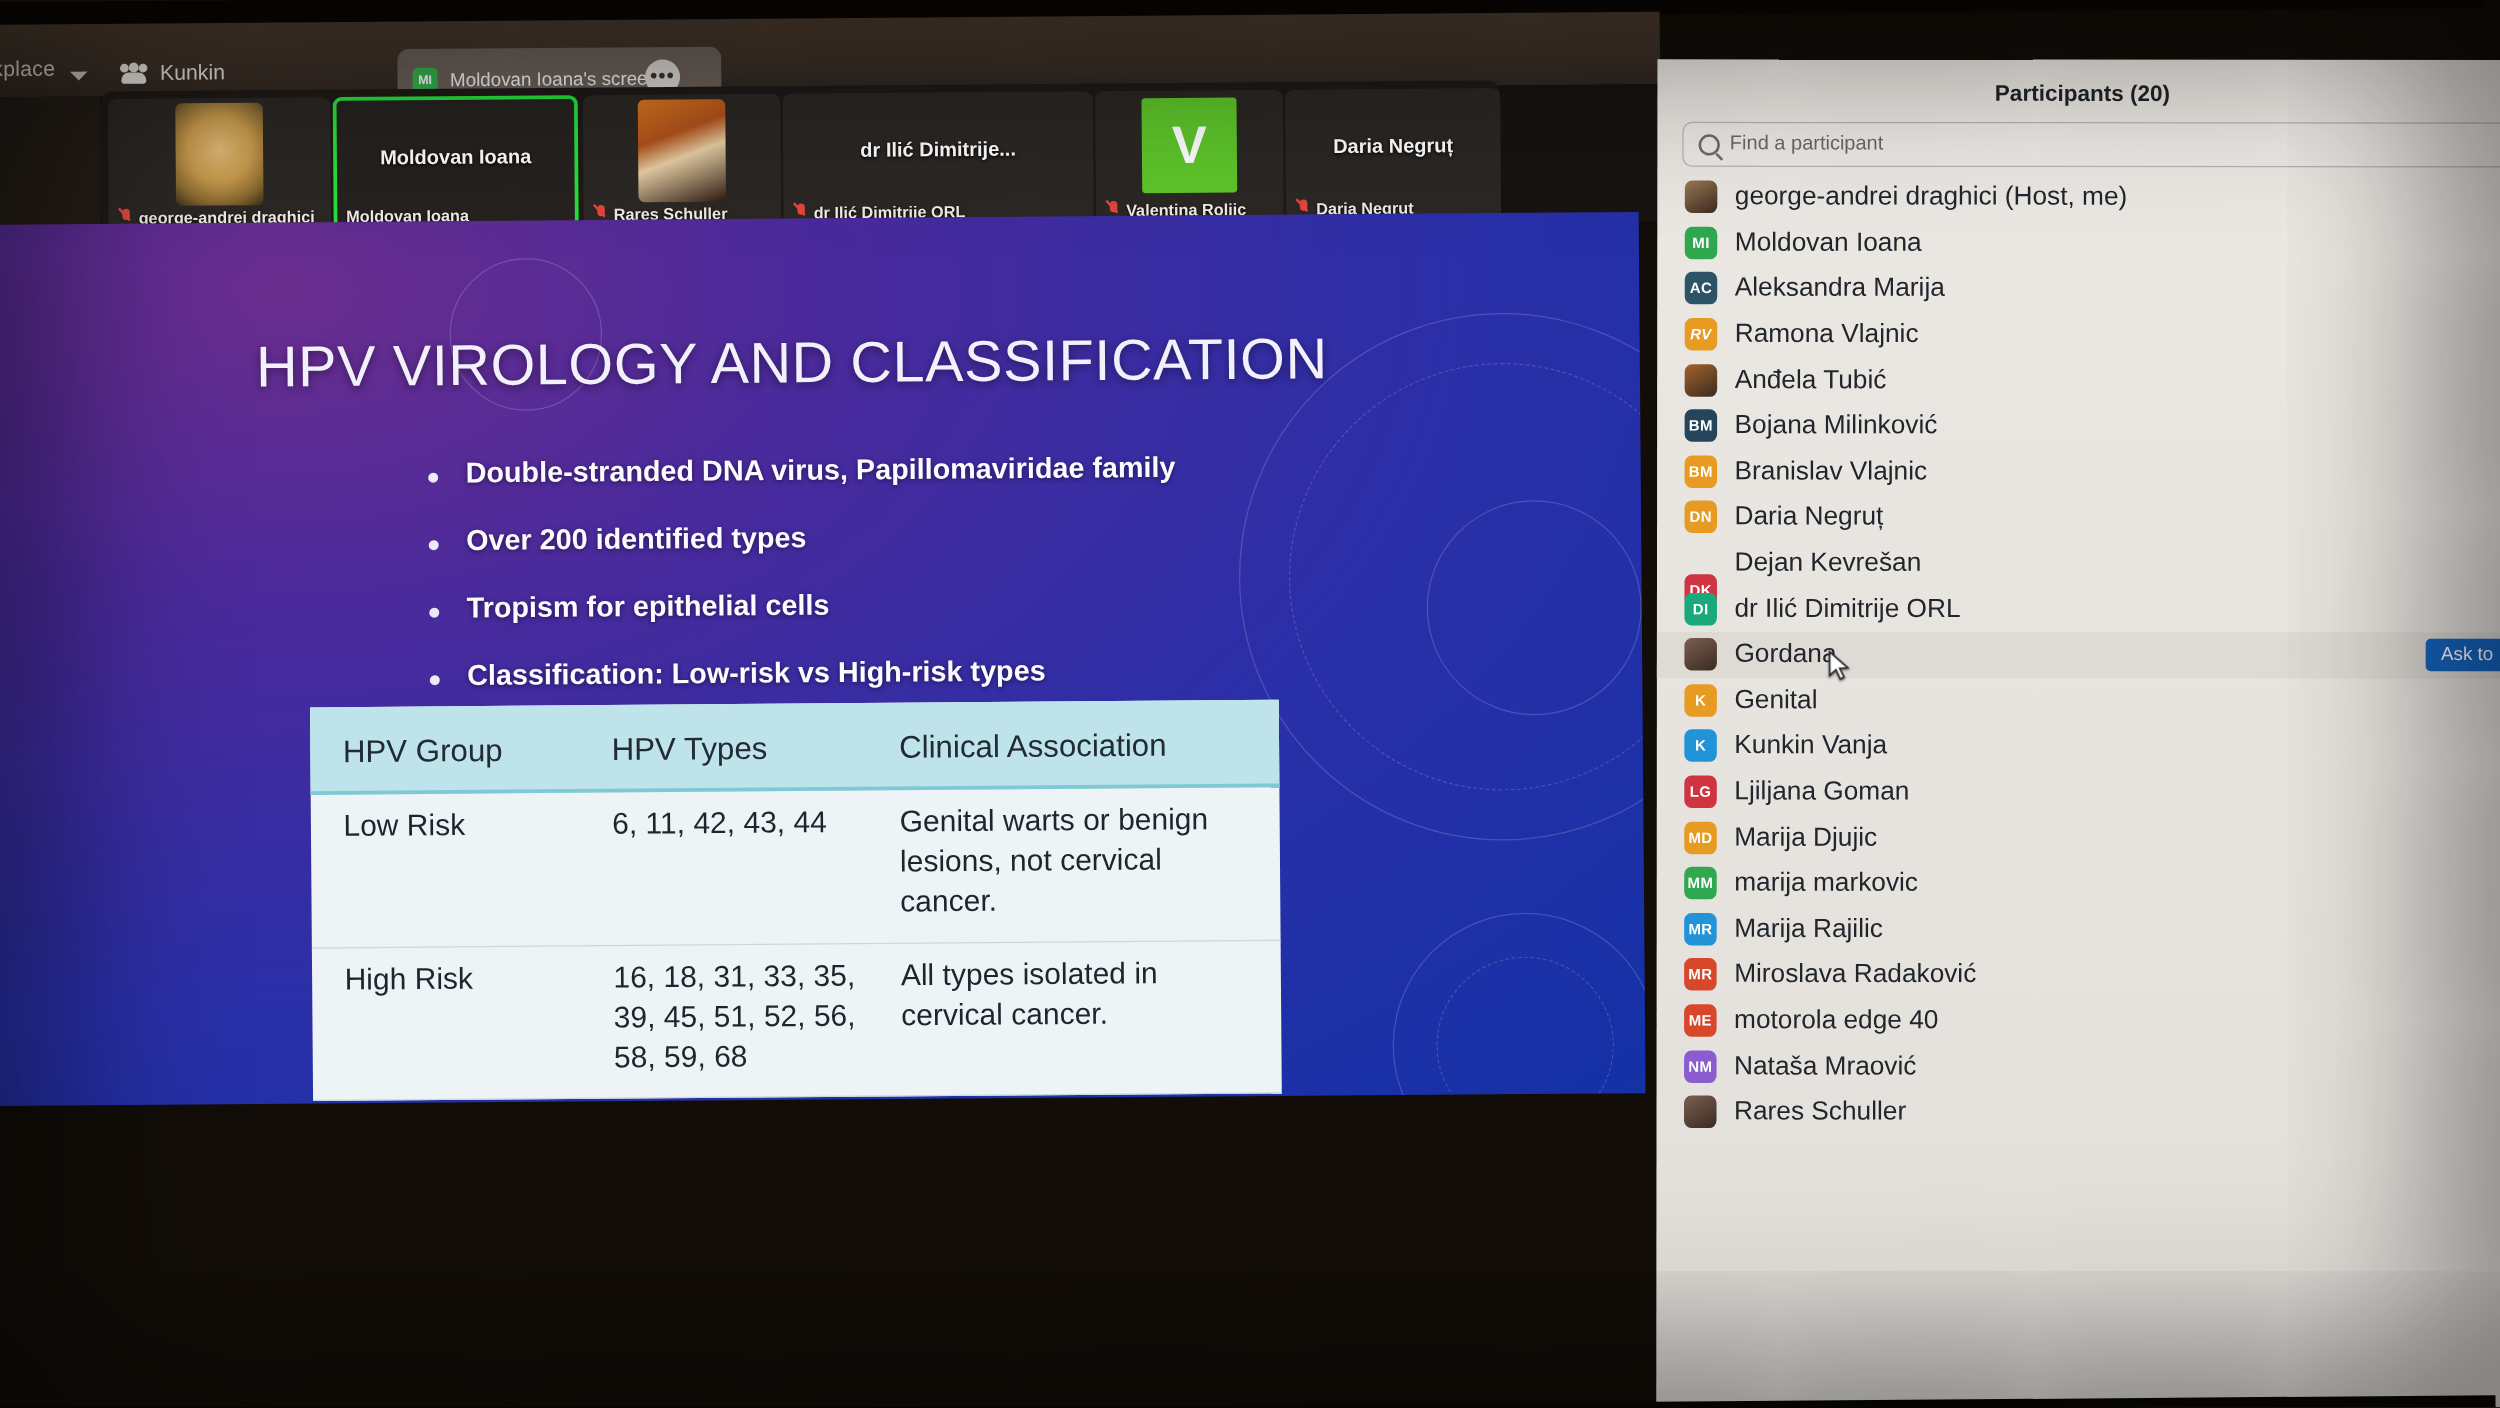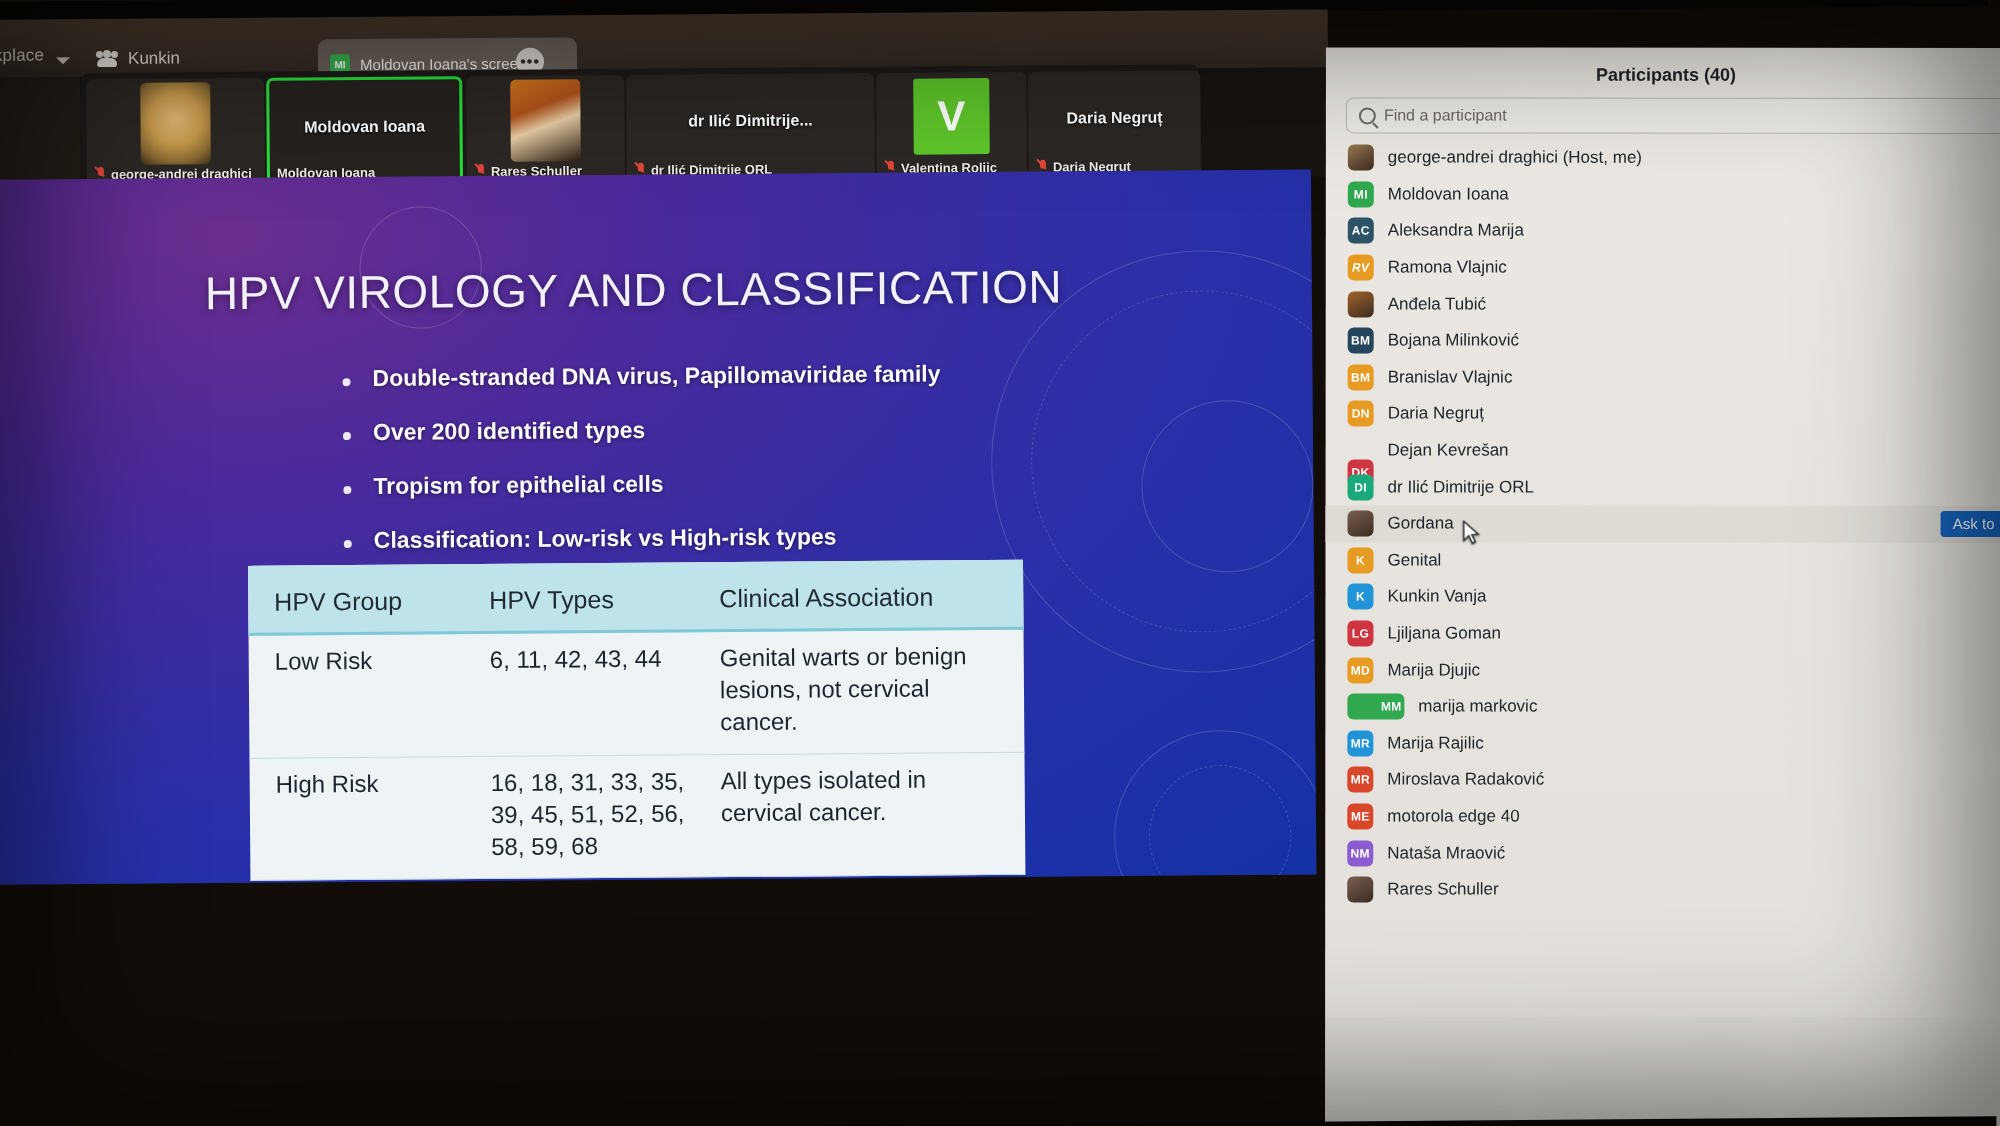--- a/index.html
+++ b/index.html
@@ -84,21 +84,21 @@
           border-radius:8px;background:#eceae6;display:flex;align-items:center;gap:8px;padding:0 12px;}
   .search .mag{width:13px;height:13px;border:2px solid #6f6a64;border-radius:50%;position:relative;flex:0 0 auto;}
   .search .mag::after{content:"";position:absolute;right:-5px;bottom:-4px;width:7px;height:2px;
                       background:#6f6a64;transform:rotate(45deg);}
   .search .ph{color:#6d6862;font-size:16px;}
   .plist{position:absolute;left:0;top:92px;right:0;bottom:0;}
   .prow{position:relative;height:36.6px;display:flex;align-items:center;padding-left:22px;gap:14px;}
   .prow.sel{background:#dedbd5;}
   .av{width:26px;height:26px;border-radius:6px;color:#fff;font-size:12px;font-weight:bold;
       display:flex;align-items:center;justify-content:center;flex:0 0 auto;letter-spacing:.3px;}
-  .pname{color:#20262c;font-size:17px;white-space:nowrap;}
+  .pname{color:#20262c;font-size:21px;white-space:nowrap;}
   .askto{position:absolute;right:-1px;top:5px;height:26px;background:#1565c0;color:#fff;
          font-size:15px;display:flex;align-items:center;padding:0 12px;border-radius:4px;}
   .cursor{position:absolute;left:1470px;top:530px;width:0;height:0;z-index:50;}
   .cursor svg{display:block;filter:drop-shadow(0 1px 1px rgba(0,0,0,.5));}
 
   
   .vign{position:absolute;inset:0;pointer-events:none;
         box-shadow:inset 0 0 150px 40px rgba(0,0,0,.55);}
   .toprim{position:absolute;left:0;top:0;width:2000px;height:20px;background:#0a0705;}
   .botrim{position:absolute;left:0;bottom:0;width:2000px;height:10px;background:#0a0806;}
@@ -243,21 +243,21 @@
       </div>
       <div class="row">
         <div class="c1">High Risk</div>
         <div class="c2">16, 18, 31, 33, 35, 39, 45, 51, 52, 56, 58, 59, 68</div>
         <div class="c3">All types isolated in cervical cancer.</div>
       </div>
     </div>
   </div>
 
   <div class="panel">
-    <div class="panel-title">Participants (40)</div>
+    <div class="panel-title">Participants (20)</div>
     <div class="search">
       <span class="mag"></span>
       <span class="ph">Find a participant</span>
     </div>
     <div class="plist" id="plist">
           <div class="prow">
             <div class="av" style="background: linear-gradient(150deg, rgb(156, 122, 83) 0%, rgb(58, 43, 32) 100%);"></div>
             <div class="pname">george-andrei draghici (Host, me)</div>
           </div>
           <div class="prow">
@@ -311,21 +311,21 @@
           </div>
           <div class="prow">
             <div class="av" style="background: rgb(207, 53, 65);">LG</div>
             <div class="pname">Ljiljana Goman</div>
           </div>
           <div class="prow">
             <div class="av" style="background: rgb(231, 155, 34);">MD</div>
             <div class="pname">Marija Djujic</div>
           </div>
           <div class="prow">
-            <div class="av" style="background: rgb(47, 168, 79); padding-left: 31px;">MM</div>
+            <div class="av" style="background: rgb(47, 168, 79);">MM</div>
             <div class="pname">marija markovic</div>
           </div>
           <div class="prow">
             <div class="av" style="background: rgb(32, 148, 214);">MR</div>
             <div class="pname">Marija Rajilic</div>
           </div>
           <div class="prow">
             <div class="av" style="background: rgb(217, 71, 43);">MR</div>
             <div class="pname">Miroslava Radaković</div>
           </div>

